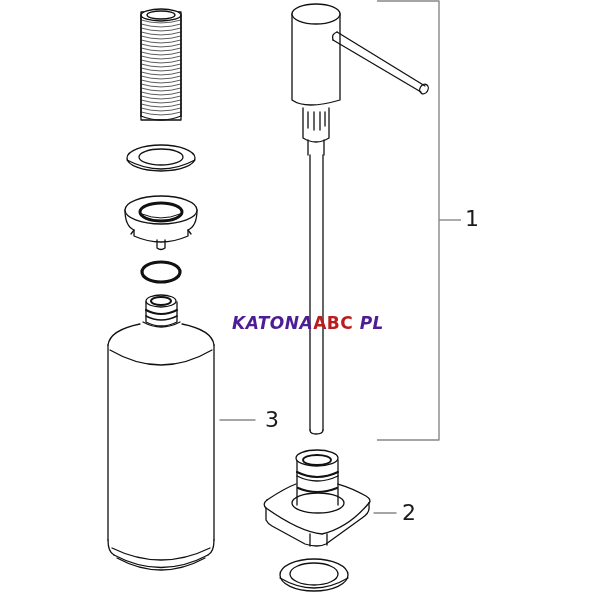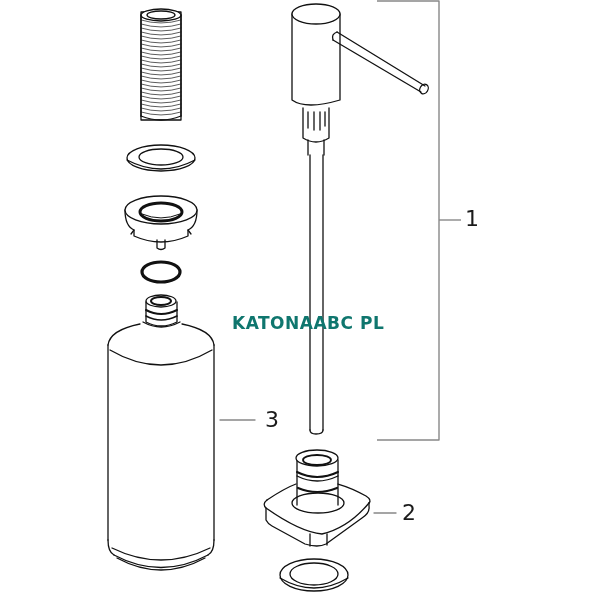--- a/index.html
+++ b/index.html
@@ -1,21 +1,21 @@
 <!DOCTYPE html>
 <html><head>
 <meta charset="utf-8">
 <style>
   html, body { margin:0; padding:0; background:#ffffff; }
   #canvas { position:relative; width:600px; height:600px; overflow:hidden; background:#ffffff; }
   svg { position:absolute; left:0; top:0; }
   .callout { position:absolute; font-family:"DejaVu Sans", sans-serif; font-size:22px; color:#1a1a1a; line-height:1; }
   .wm { position:absolute; font-family:"DejaVu Sans", sans-serif; font-weight:bold; font-size:17px; line-height:1; letter-spacing:0.5px; }
-  .wm-faint { color:#0f766e; }
-  .wm-abc { color:#0f766e; }
+  .wm-faint { color:#4c1d95;font-style:italic; }
+  .wm-abc { color:#b91c1c; }
 </style>
 </head>
 <body>
 
 <div id="canvas">
 <svg width="600" height="600" viewBox="0 0 600 600" xmlns="http://www.w3.org/2000/svg" fill="none" stroke="#111" stroke-width="1.3" stroke-linecap="round" stroke-linejoin="round">
 
   <g>
     <rect x="141" y="12" width="40" height="108" fill="#fff"></rect>
     <g stroke-width="0.8" stroke="#333">

